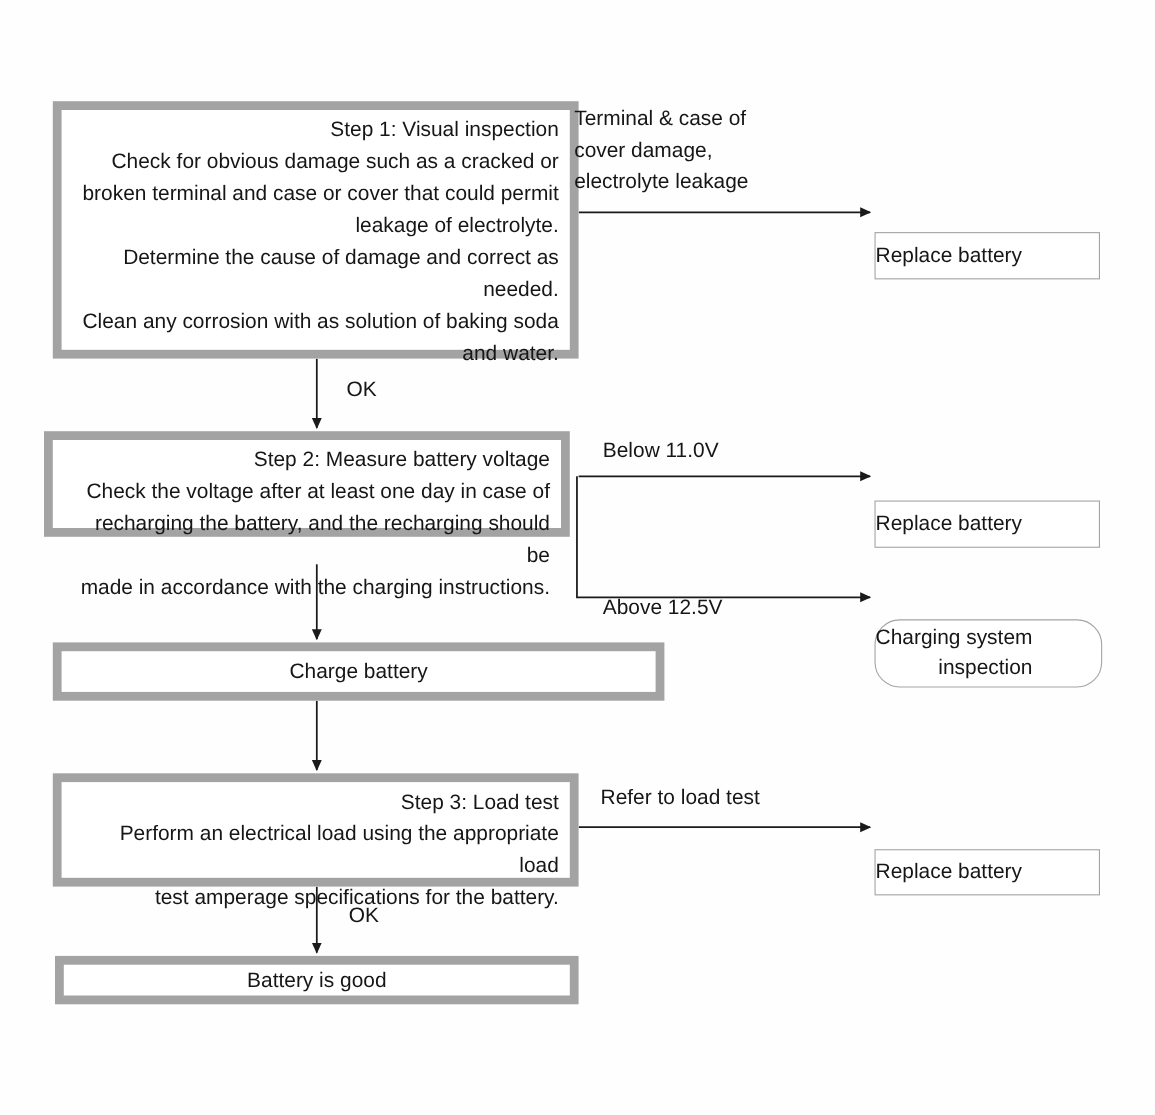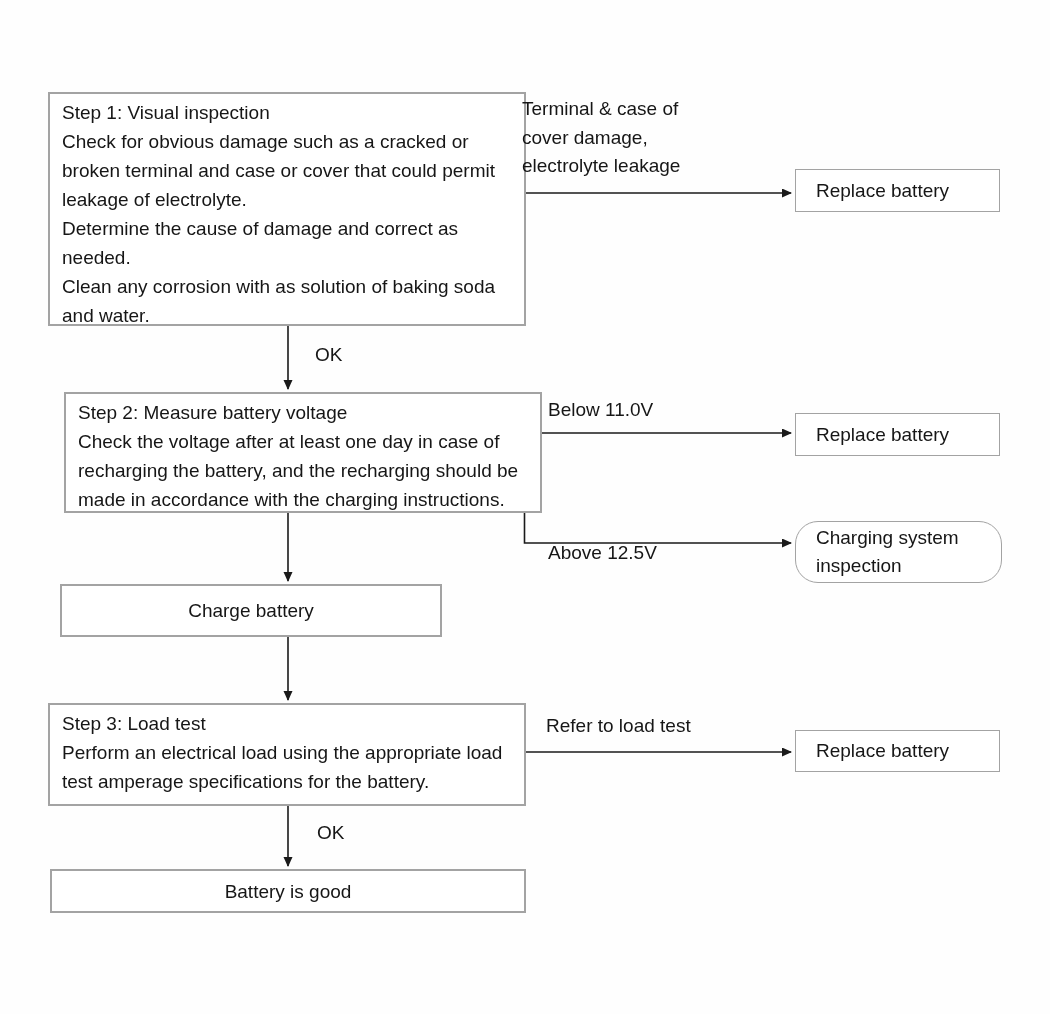--- a/index.html
+++ b/index.html
@@ -21,42 +21,44 @@
   #wires {
     position: absolute;
     left: 0;
     top: 0;
     width: 1050px;
     height: 1014px;
   }
   .node {
     position: absolute;
     background: #ffffff;
-    border: 2px solid #a3a3a3;
+    border: 8px solid #a3a3a3;
     box-sizing: border-box;
     font-size: 19px;
     line-height: 29px;
     white-space: pre-line;
+    text-align: right;
   }
   .node--step {
     padding: 4px 10px 0 12px;
   }
   .node--center {
     display: flex;
     align-items: center;
     justify-content: center;
     white-space: nowrap;
   }
   .node--result {
     border-width: 1.5px;
     display: flex;
     align-items: center;
-    padding-left: 20px;
+    padding-left: 0;
     white-space: pre-line;
     line-height: 28px;
+    margin-top: 42px;
   }
   .lbl {
     position: absolute;
     font-size: 19px;
     line-height: 28.5px;
     white-space: pre-line;
   }
 </style>
 </head>
 <body>
@@ -81,26 +83,26 @@
 
   <div class="node node--step" style="left:48px; top:92px; width:478px; height:234px;">Step 1: Visual inspection
 Check for obvious damage such as a cracked or
 broken terminal and case or cover that could permit
 leakage of electrolyte.
 Determine the cause of damage and correct as
 needed.
 Clean any corrosion with as solution of baking soda
 and water.</div>
 
-  <div class="node node--step" style="left:64px; top:392px; width:478px; height:121px;">Step 2: Measure battery voltage
+  <div class="node node--step" style="left:40px; top:392px; width:478px; height:96px;">Step 2: Measure battery voltage
 Check the voltage after at least one day in case of
 recharging the battery, and the recharging should be
 made in accordance with the charging instructions.</div>
 
-  <div class="node node--center" style="left:48px; top:584px; width:382px; height:53px;margin-left:12px;">Charge battery</div>
+  <div class="node node--center" style="left:48px; top:584px; width:556px; height:53px;">Charge battery</div>
 
   <div class="node node--step" style="left:48px; top:703px; width:478px; height:103px;">Step 3: Load test
 Perform an electrical load using the appropriate load
 test amperage specifications for the battery.</div>
 
   <div class="node node--center" style="left:50px; top:869px; width:476px; height:44px;">Battery is good</div>
 
   <div class="node node--result" style="left:795px; top:169px; width:205px; height:43px;">Replace battery</div>
 
   <div class="node node--result" style="left:795px; top:413px; width:205px; height:43px;">Replace battery</div>

